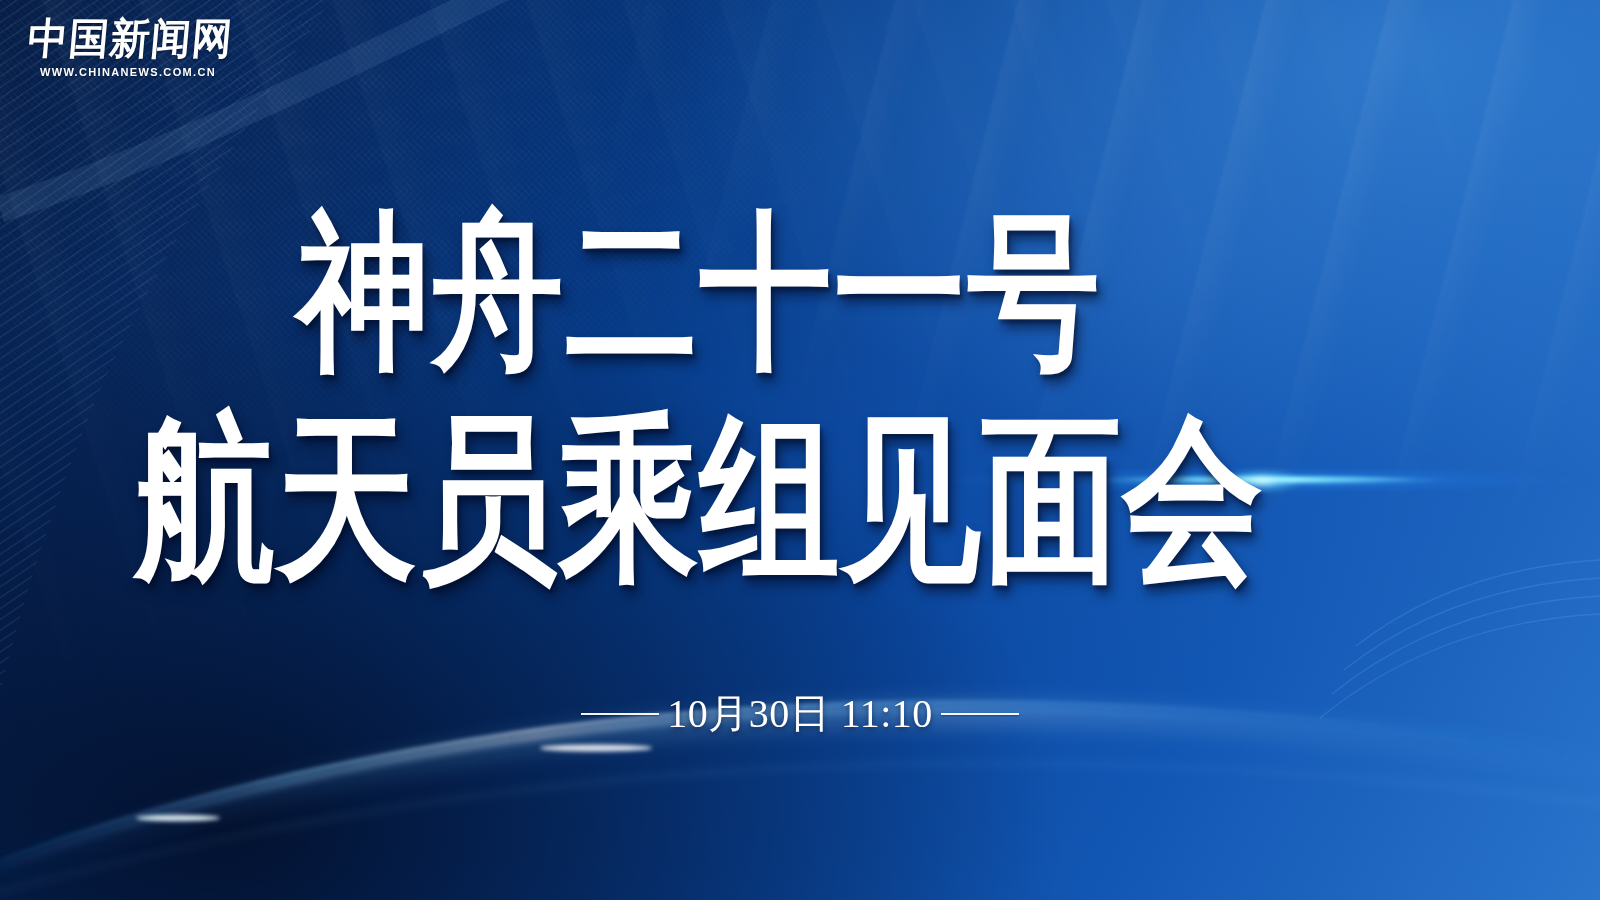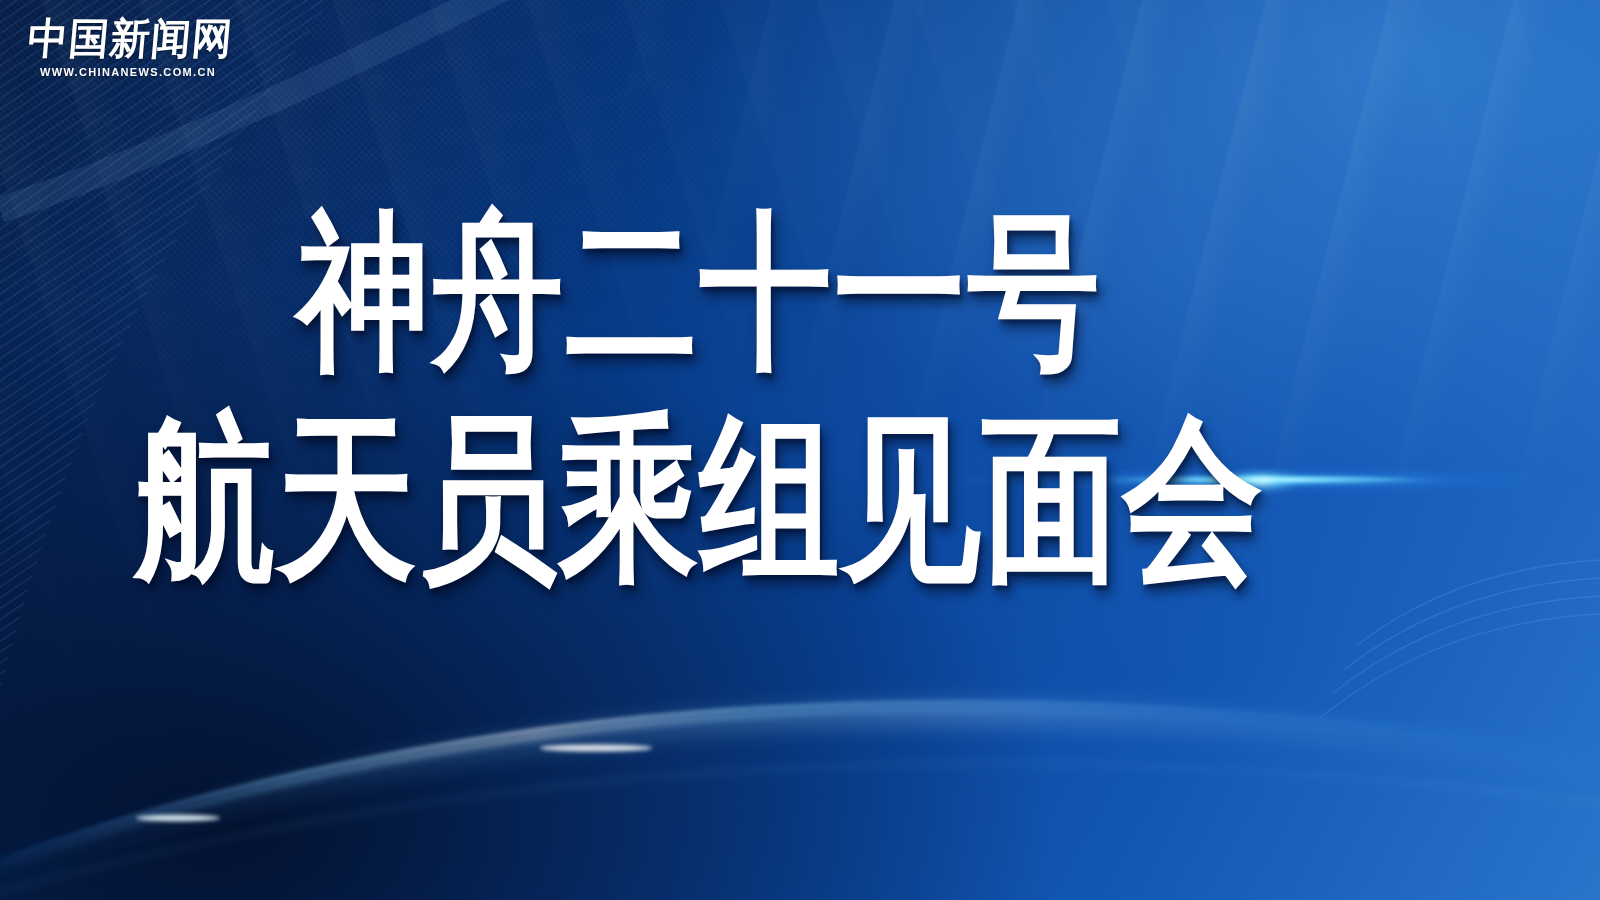--- a/index.html
+++ b/index.html
@@ -279,14 +279,19 @@
   <div id="logo">
     <div class="cn">中国新闻网</div>
     <div class="url">WWW.CHINANEWS.COM.CN</div>
   </div>
 
   <div id="headline">
     <div class="hl-line l1">神舟二十一号</div>
     <div class="hl-line l2">航天员乘组见面会</div>
   </div>
 
+  <div id="datebar">
+    <span class="rule"></span>
+    <span class="dt">10月30日 11:10</span>
+    <span class="rule"></span>
+  </div>
 
 </div>
 
 </body></html>

